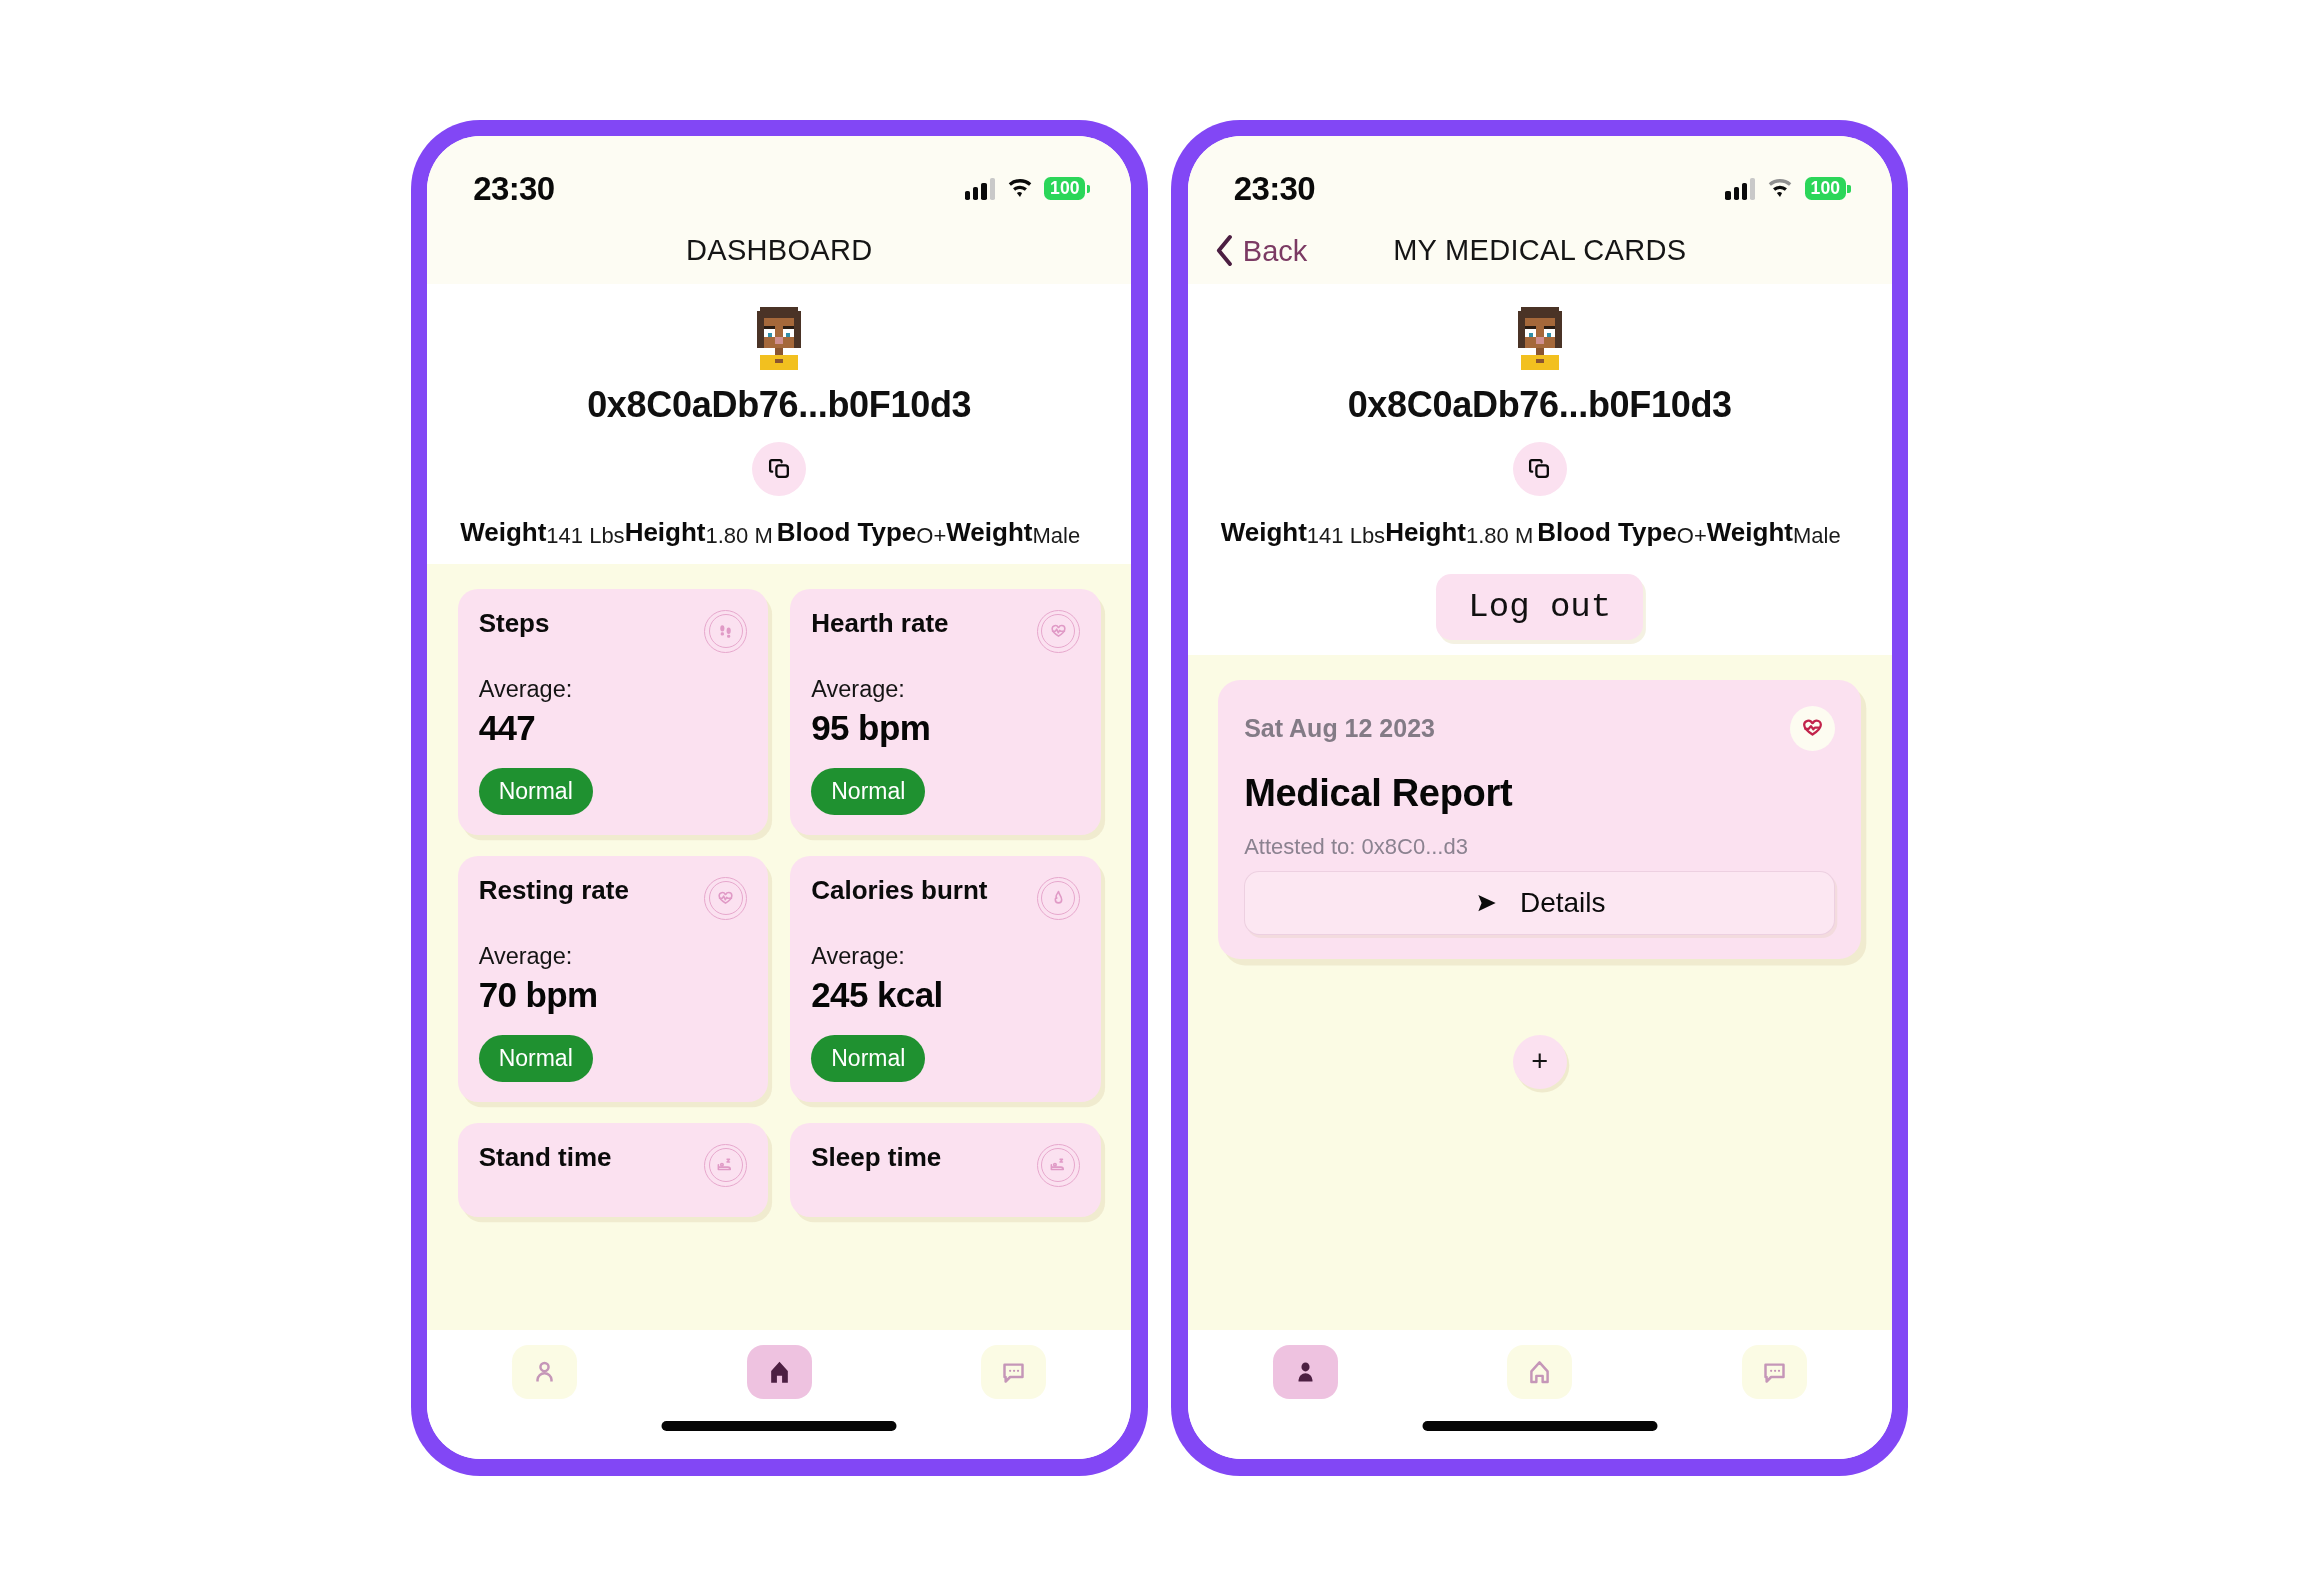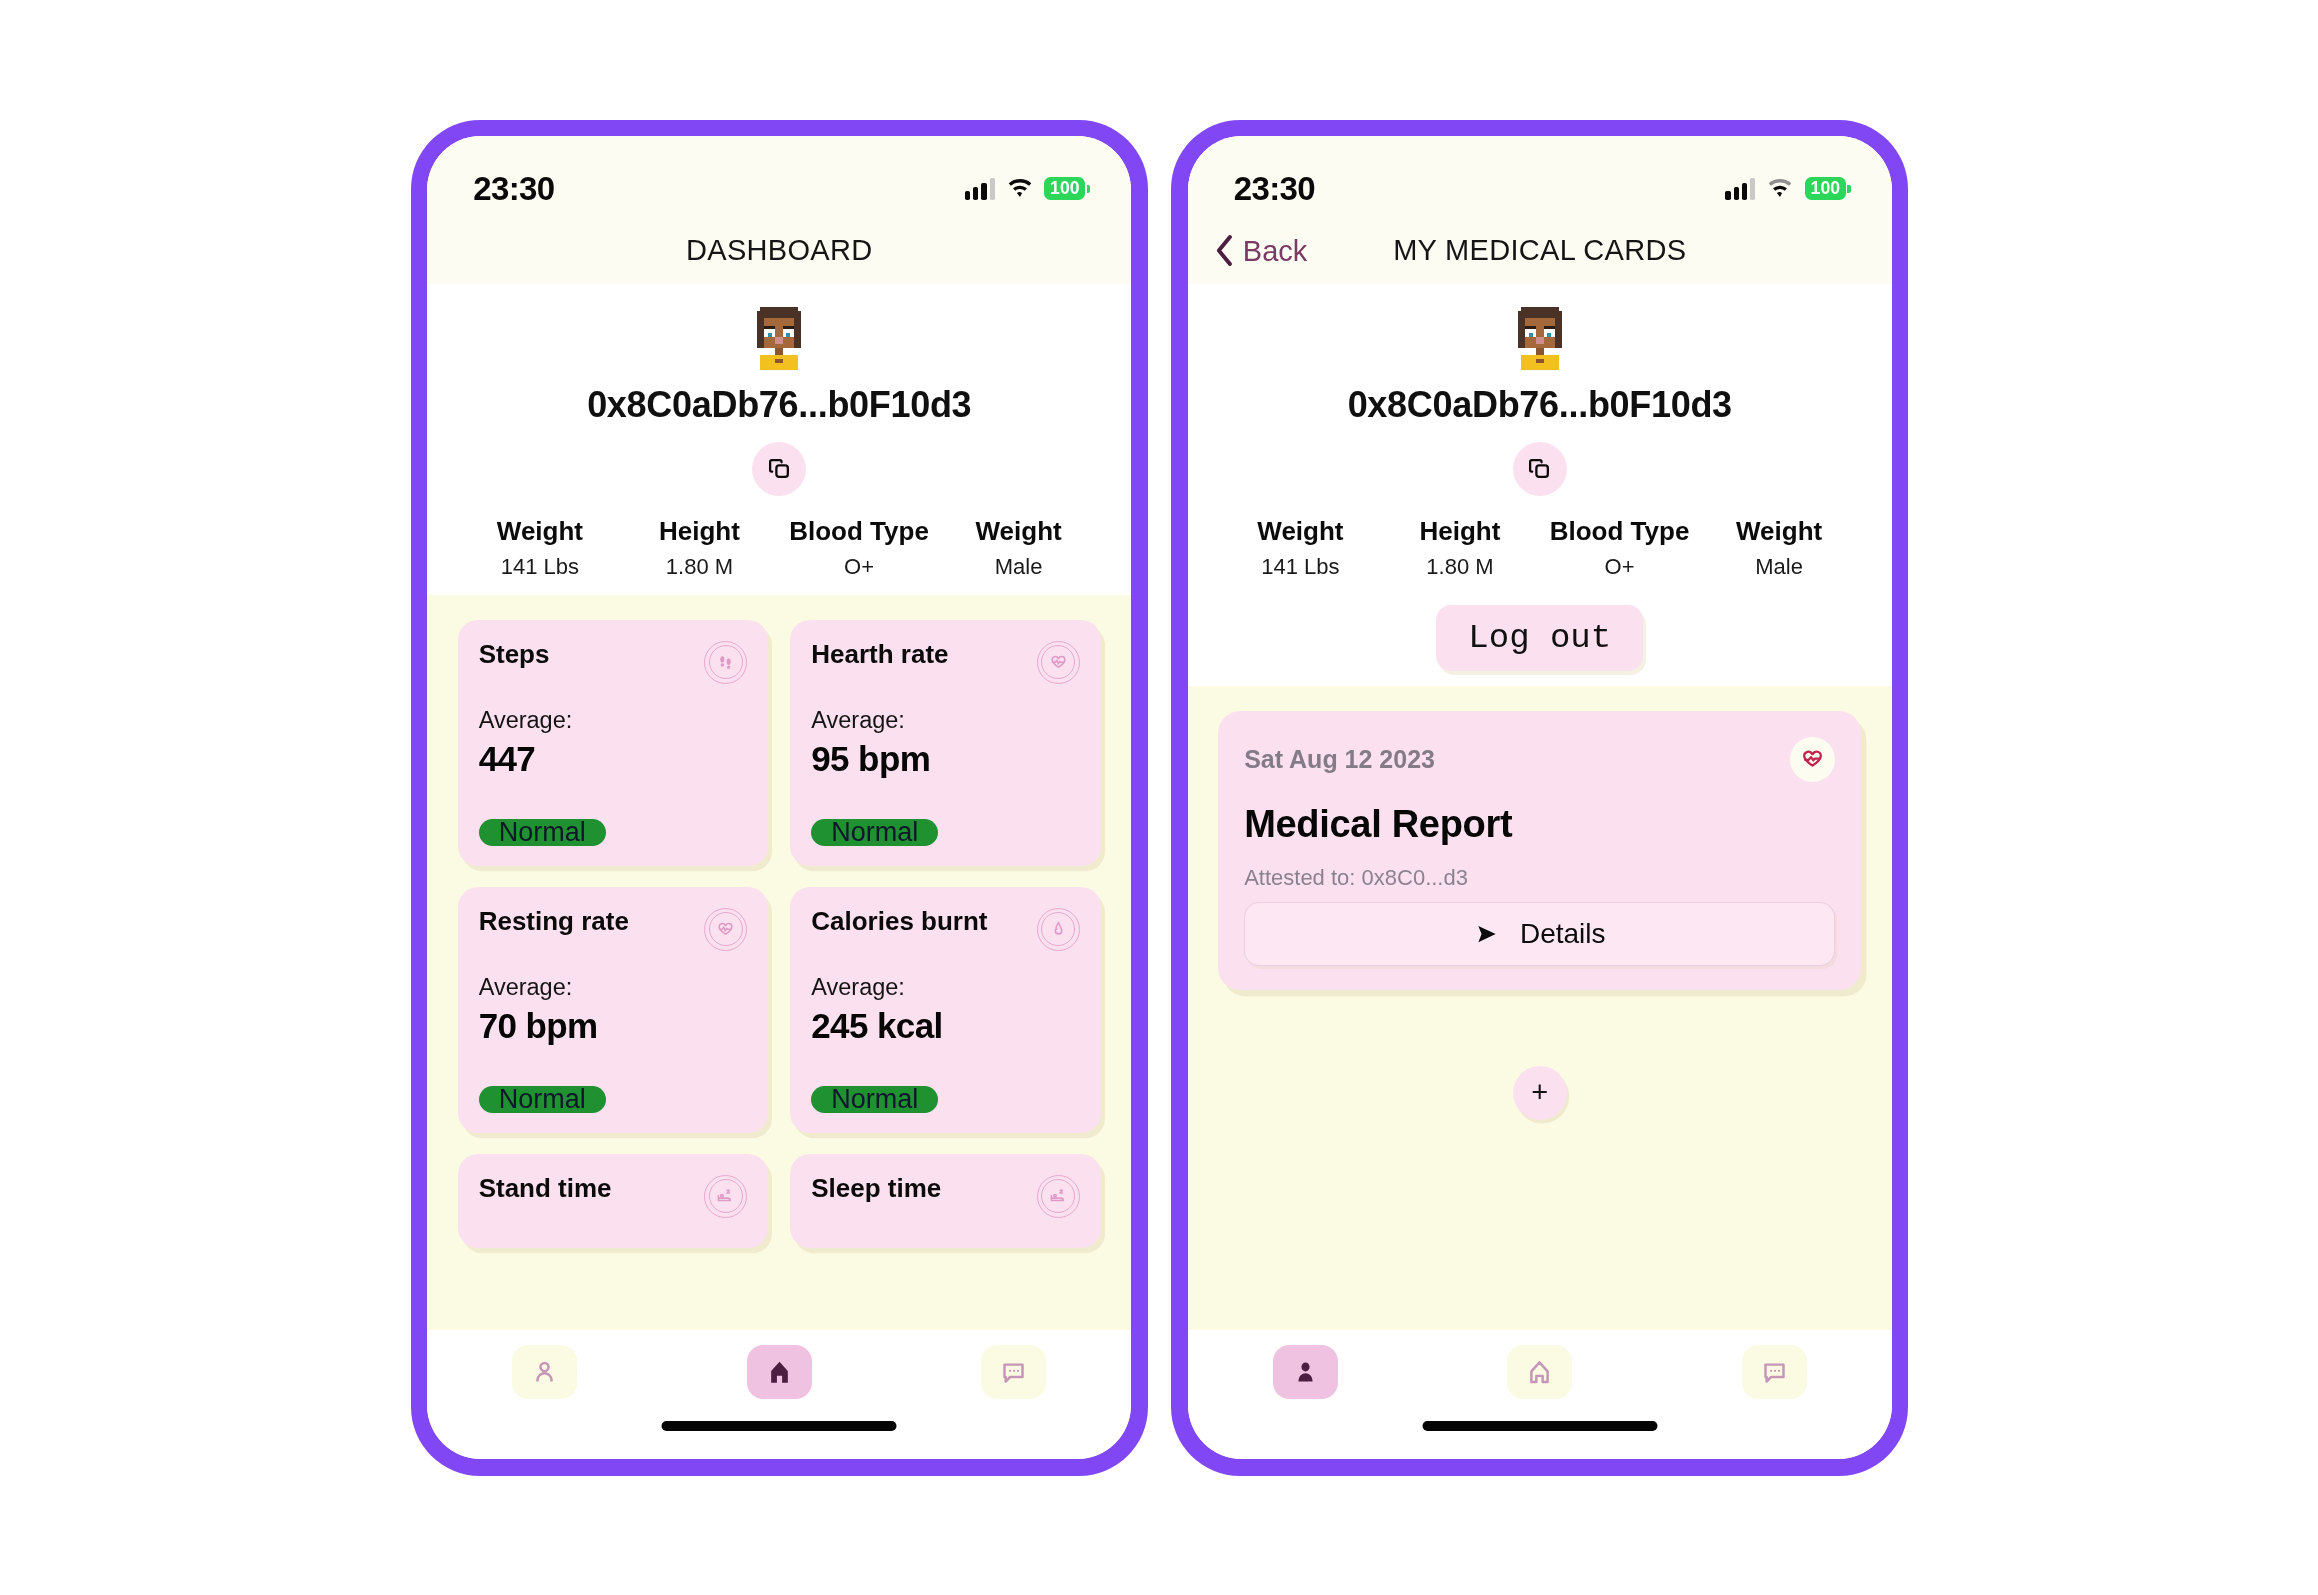--- a/index.html
+++ b/index.html
@@ -159,21 +159,21 @@
   }
 
   .stats-row {
     margin-top: 20px;
     width: 100%;
     display: flex;
     align-items: flex-start;
     justify-content: space-between;
     padding: 0 33px;
   }
-  .stat { display: flex; flex-direction: column; align-items: center; flex: 1; }
+  .stat { display: flex; flex-direction: row; align-items: center; flex: 1; }
   .stat-label {
     font-size: 26px;
     font-weight: 700;
     color: #0b0b0b;
     white-space: nowrap;
   }
   .stat-value {
     margin-top: 7px;
     font-size: 22px;
     font-weight: 400;
@@ -265,24 +265,24 @@
     margin-top: 4.7px;
     font-size: 35px;
     font-weight: 700;
     color: #060606;
     letter-spacing: -0.6px;
   }
   .badge {
     margin-top: auto;
     align-self: flex-start;
     background: #1f9130;
-    color: #0f172a;
+    color: #ffffff;
     border-radius: 586px;
-    padding: 0 20px;
-    font-size: 27px;
+    padding: 12px 20px;
+    font-size: 23px;
     line-height: 1;
   }
 
   
   .report-card {
     background: #fbe1f0;
     border-radius: 22px;
     padding: 26px 26px 23.5px 26px;
     box-shadow: 5.3px 6.5px 0 rgba(214,200,160,0.30);
     position: relative;

